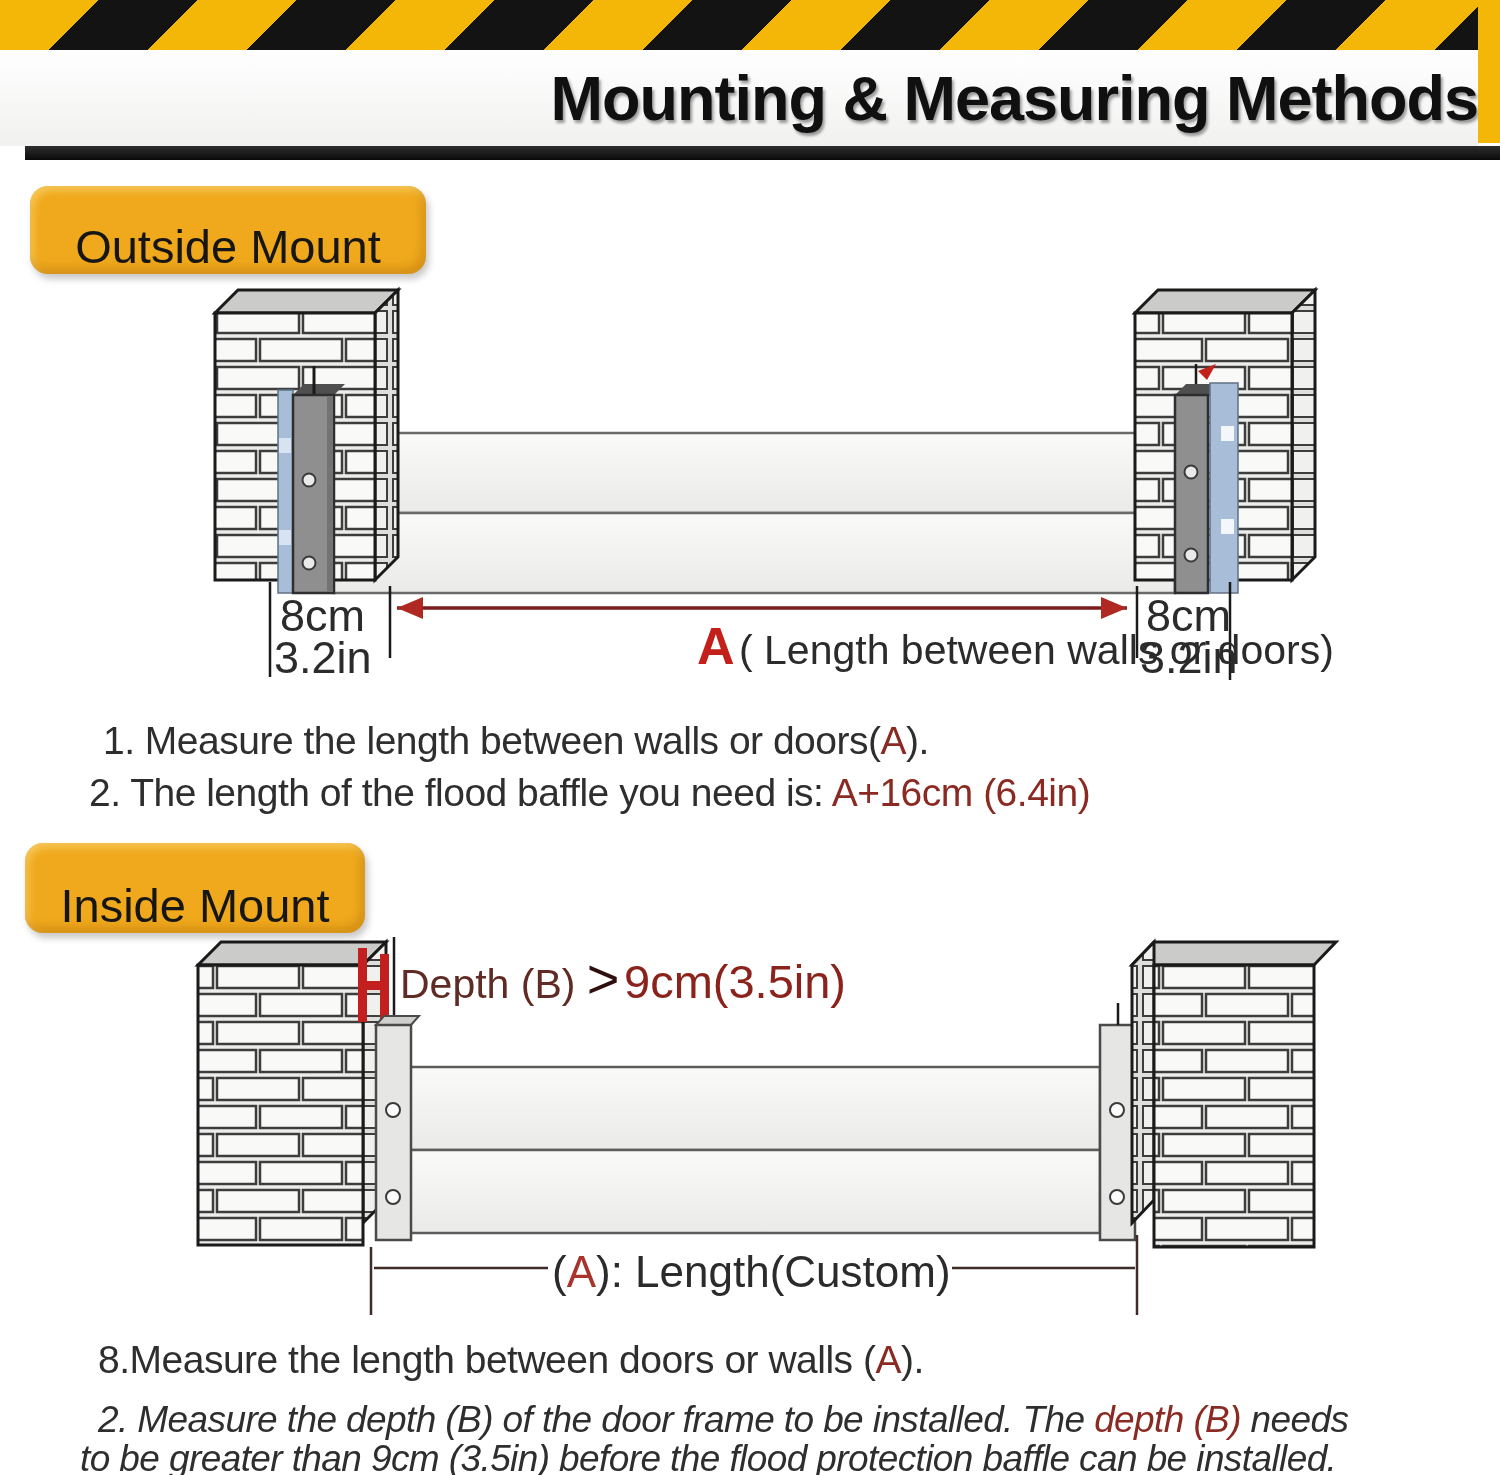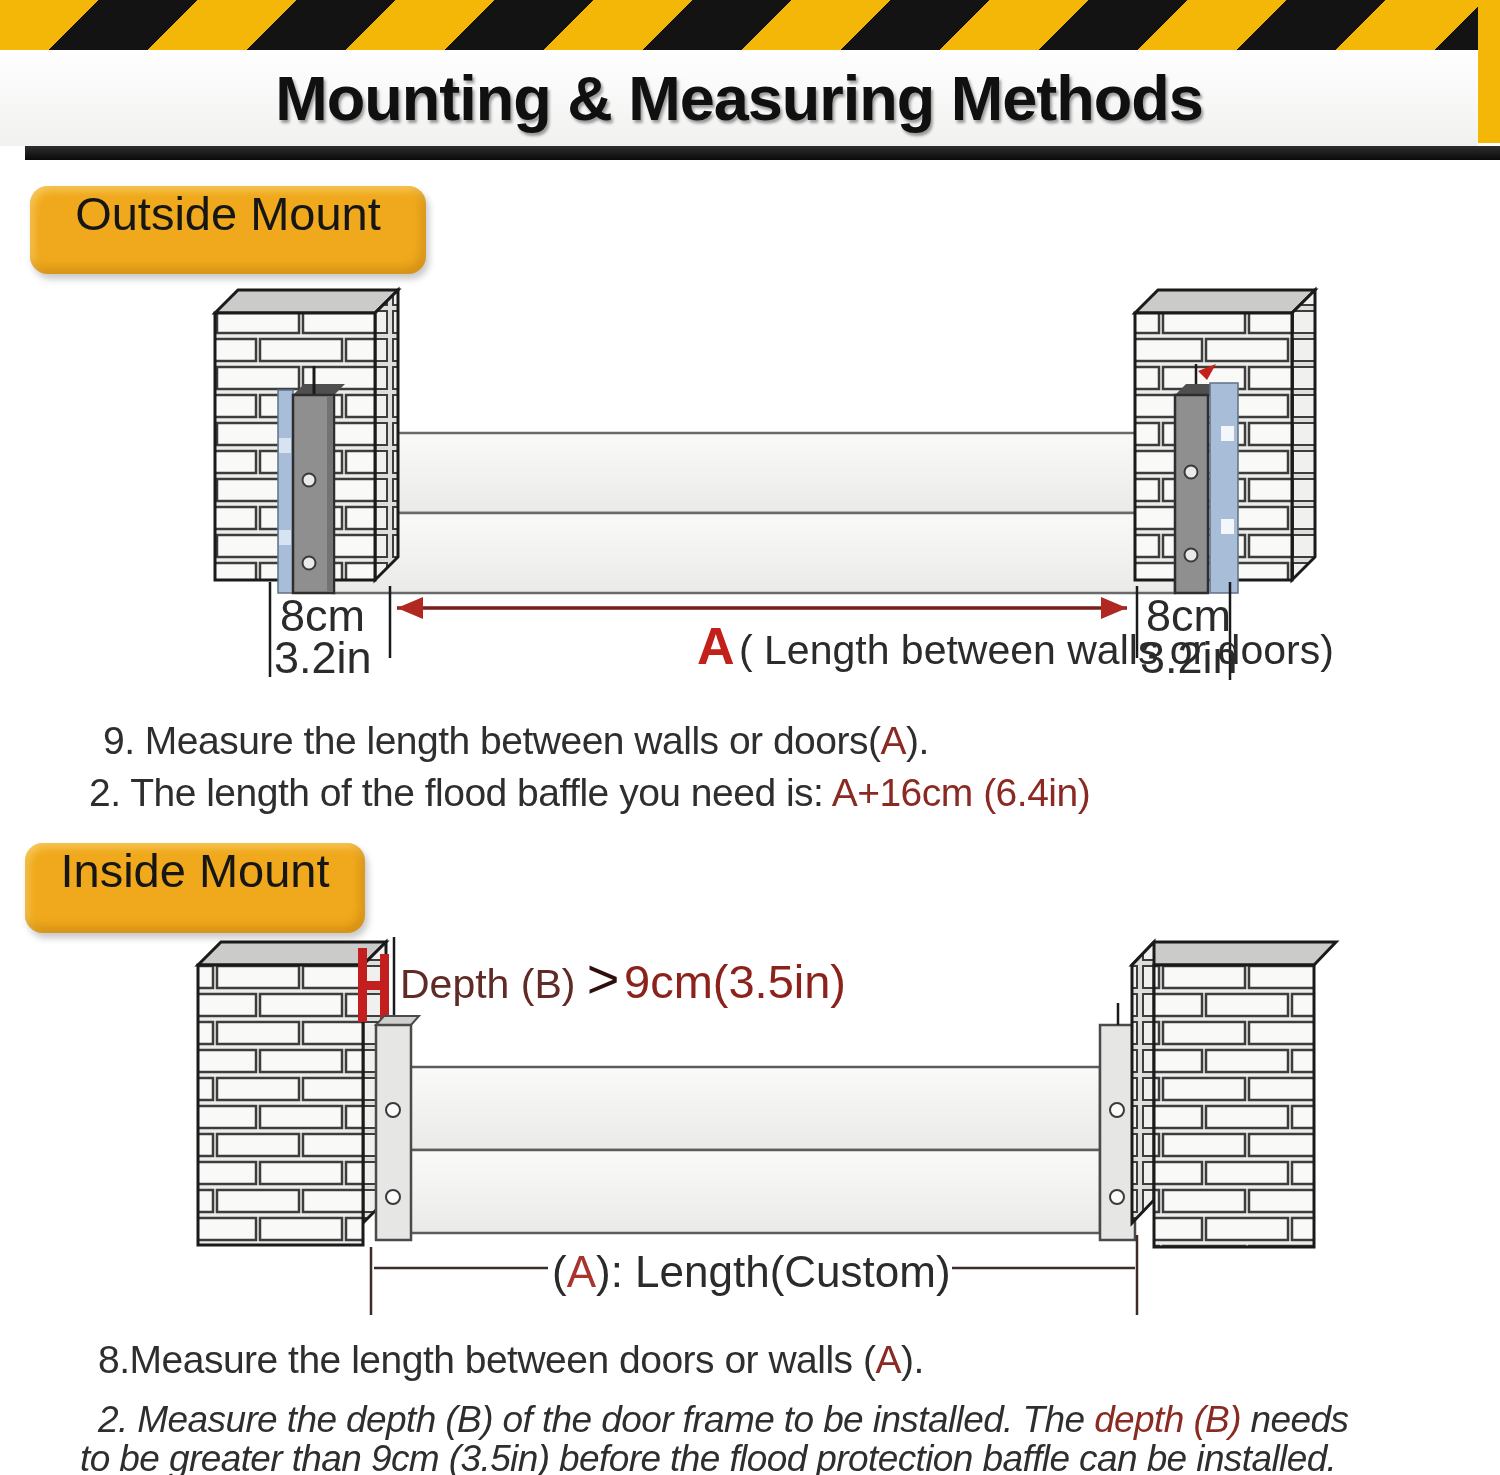--- a/index.html
+++ b/index.html
@@ -7,30 +7,30 @@
     width:1500px;height:1475px;position:relative;background:#ffffff;
     font-family:"Liberation Sans","DejaVu Sans",sans-serif;overflow:hidden;
   }
   
   #header{position:absolute;top:0;left:0;width:1500px;height:162px;}
   .stripes{position:absolute;top:0;left:0;width:1500px;height:50px;
     background:repeating-linear-gradient(135deg,#f4b607 0 70px,#131313 70px 140px);
     box-shadow:0 3px 6px rgba(0,0,0,0.28);}
   .titleband{position:absolute;top:50px;left:0;width:1478px;height:96px;
     background:linear-gradient(#ffffff,#f1f1f0);
-    display:flex;align-items:center;justify-content:center;}
+    display:flex;align-items:center;justify-content:flex-end;}
   .pagetitle{font-size:63px;font-weight:bold;letter-spacing:-1px;color:#101010;
     text-shadow:2px 3px 3px rgba(0,0,0,0.38), -1px -1px 0 rgba(255,255,255,0.85);
     white-space:nowrap;}
   .rightstrip{position:absolute;top:0;right:0;width:22px;height:143px;background:#f4b607;}
   .headerbar{position:absolute;top:146px;left:25px;width:1475px;height:14px;
     background:linear-gradient(#2e2e2e,#0a0a0a);}
   
   .badge{position:absolute;background:#f0a91c;border-radius:18px;color:#161616;
-    display:flex;align-items:flex-start;justify-content:center;font-size:47px;
+    display:flex;align-items:flex-end;justify-content:center;font-size:47px;
     box-shadow:3px 5px 7px rgba(0,0,0,0.22),
       inset -4px -6px 10px rgba(140,80,0,0.28),
       inset 3px 4px 8px rgba(255,232,150,0.55);
     white-space:nowrap;}
   #badge-outside{left:30px;top:186px;width:396px;height:88px;}
   #badge-inside{left:25px;top:843px;width:340px;height:90px;}
   
   svg{position:absolute;left:0;font-family:"Liberation Sans","DejaVu Sans",sans-serif;}
   #svg-outside{top:280px;}
   #svg-inside{top:935px;}
@@ -137,21 +137,21 @@
   <text x="274" y="393" font-size="45" fill="#2b2b2b">3.2in</text>
   <text x="1146" y="351" font-size="45" fill="#2b2b2b">8cm</text>
   <text x="1140" y="393" font-size="45" fill="#2b2b2b">3.2in</text>
   <text x="697" y="384">
     <tspan font-size="52" font-weight="bold" fill="#c22018">A</tspan>
     <tspan font-size="41" fill="#2b2b2b">( Length between walls or doors)</tspan>
   </text>
 </svg>
 
 <div class="step" style="left:103px;top:719px;">
-  <span>9. Measure the length between walls or doors(</span><span class="dkred">A</span><span>).</span>
+  <span>1. Measure the length between walls or doors(</span><span class="dkred">A</span><span>).</span>
 </div>
 <div class="step" style="left:89px;top:771px;">
   <span>2. The length of the flood baffle you need is: </span><span class="dkred">A+16cm (6.4in)</span><span></span>
 </div>
 
 <svg id="svg-inside" width="1500" height="400" viewBox="0 0 1500 400">
   <defs>
     <linearGradient id="panelGradB" x1="0" y1="0" x2="0" y2="1">
       <stop offset="0" stop-color="#fafaf9"></stop>
         <stop offset="1" stop-color="#eaeae8"></stop>

